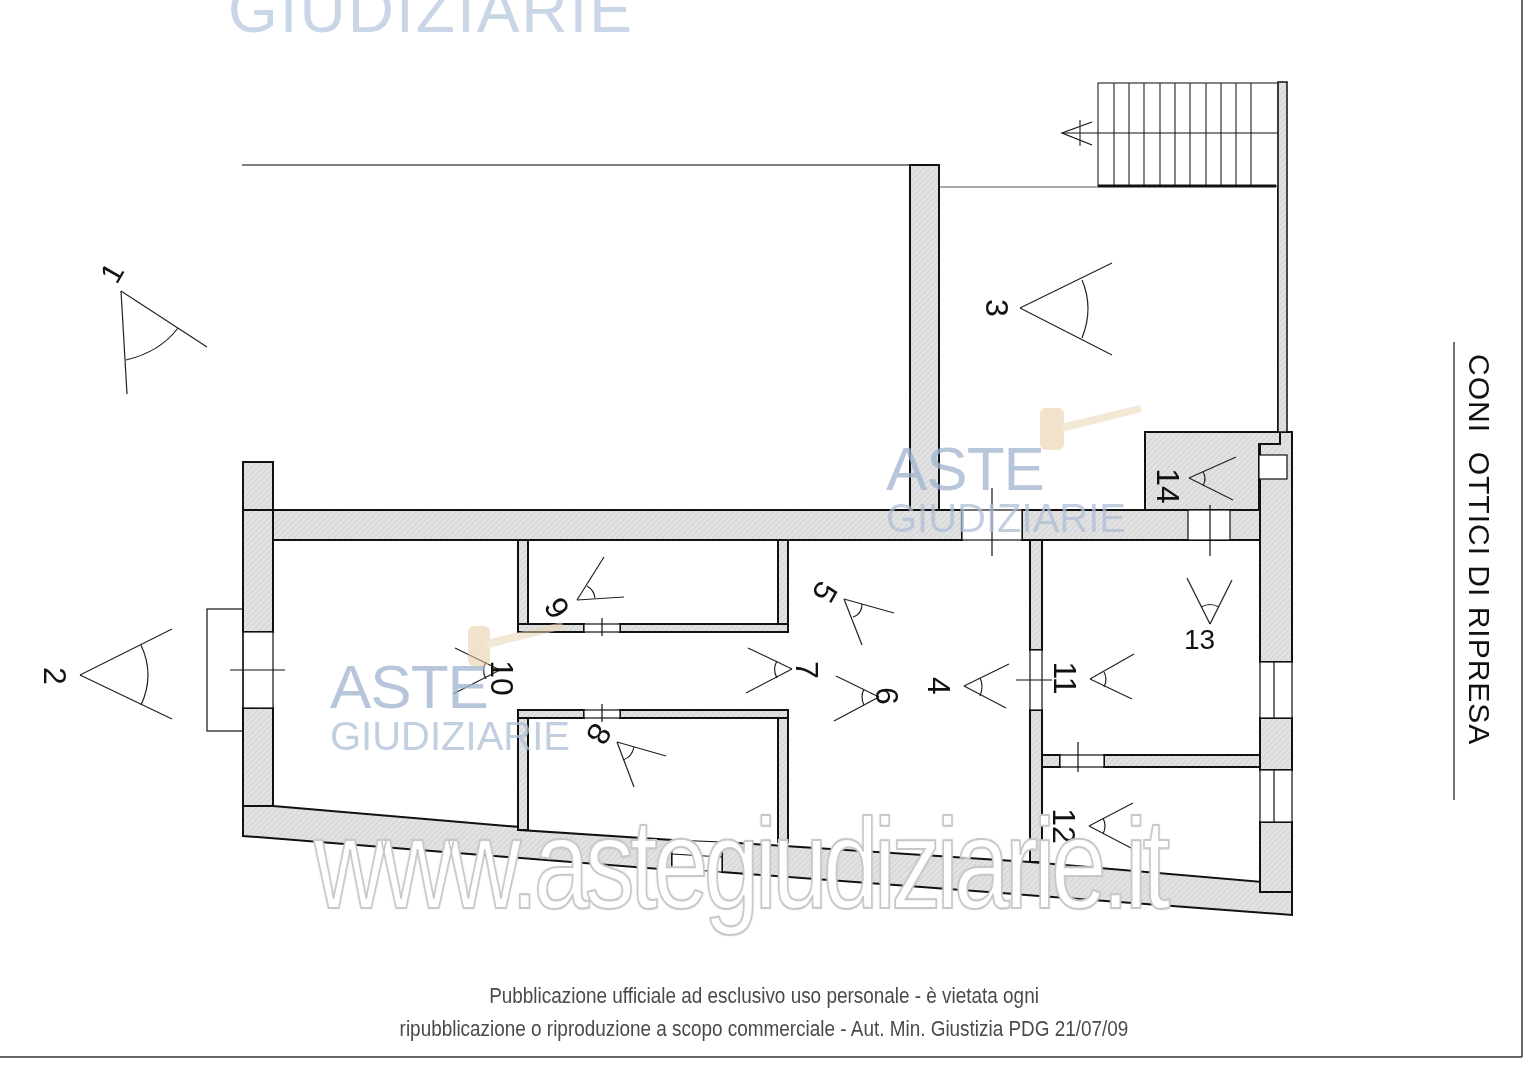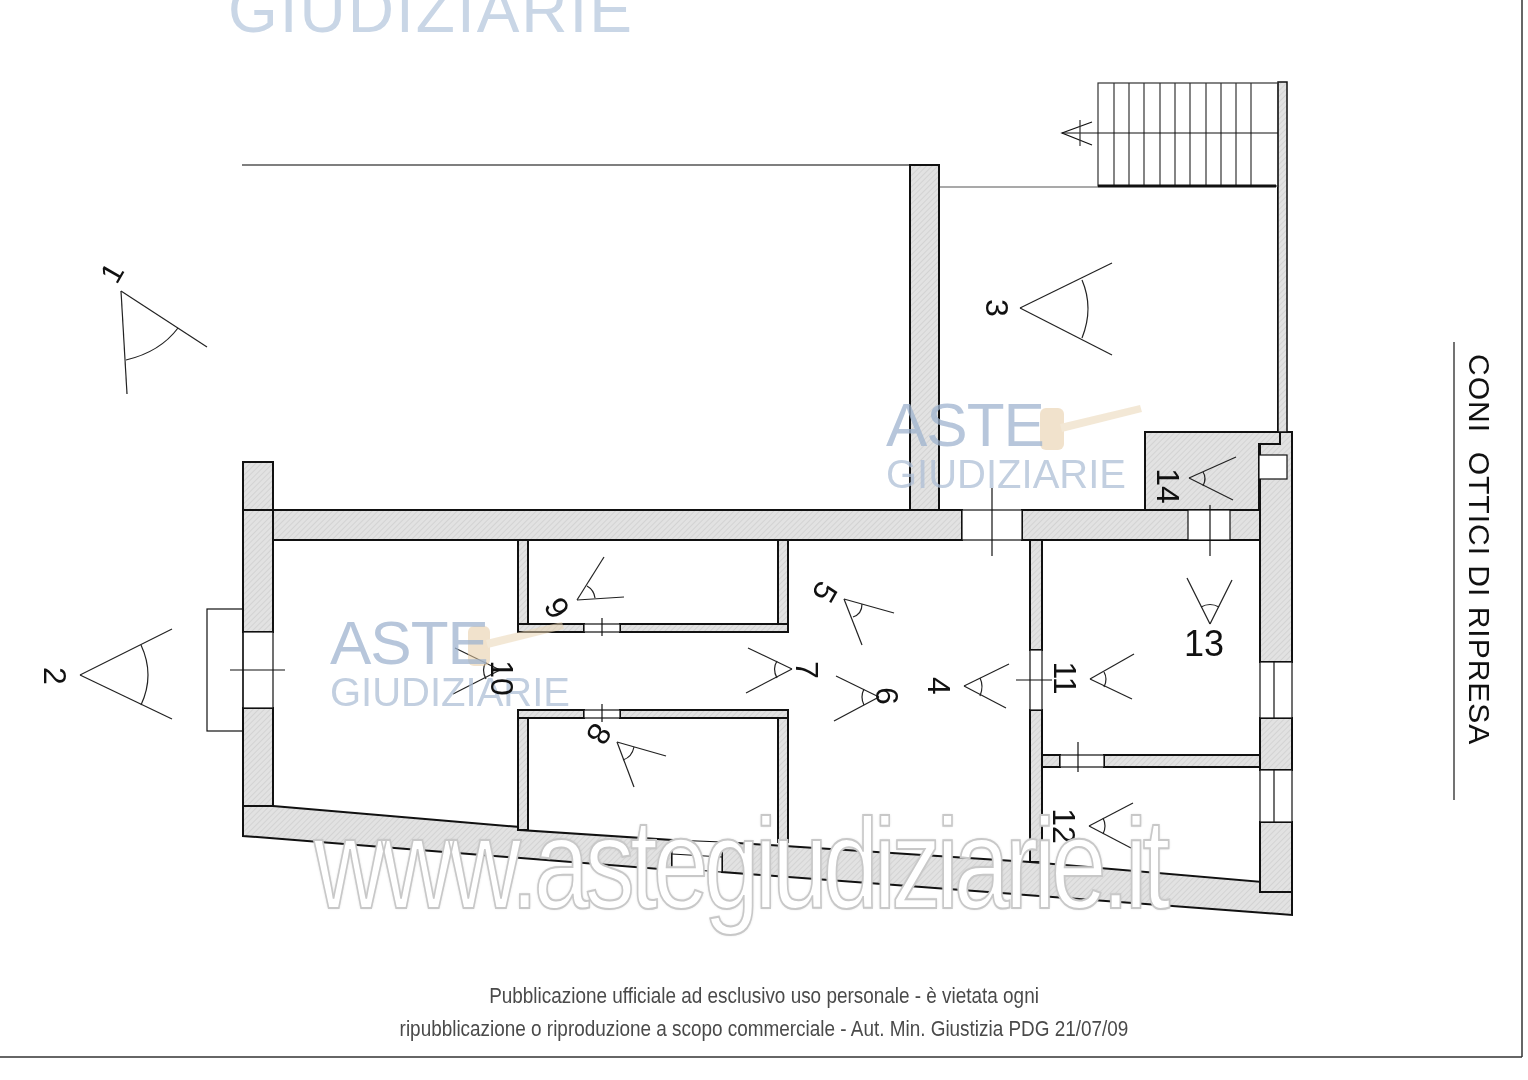--- a/index.html
+++ b/index.html
@@ -1,27 +1,27 @@
 <!DOCTYPE html>
 <html><head>
 <meta charset="utf-8">
 <style>
   html, body { margin: 0; padding: 0; background: #ffffff; }
   body { width: 1528px; height: 1080px; position: relative; overflow: hidden; font-family: "Liberation Sans", sans-serif; }
   #plan { position: absolute; left: 0; top: 0; width: 1528px; height: 1080px; }
   .wm-top { position: absolute; left: 228px; top: -22px; font-size: 64px; color: #c9d6e6; letter-spacing: 2px; font-weight: 300; line-height: 1; }
-  .wm-logo { position: absolute; line-height: 0.95; color: #9fb4cf; opacity: 0.75; }
+  .wm-logo { position: absolute; line-height: 0.95; color: #9fb4cf; opacity: 0.75; margin-top: 44px; }
   .wm-logo .l1 { font-size: 62px; letter-spacing: -1px; display: block; }
   .wm-logo .l2 { font-size: 40px; letter-spacing: 0px; display: block; color: #aebfd6; }
   .wm-site { position: absolute; left: 314px; top: 800px; font-size: 128px; color: #ffffff; -webkit-text-stroke: 2px #c8c8c8; letter-spacing: -6px; transform: scaleX(0.78); transform-origin: left top; line-height: 1; white-space: nowrap; text-shadow: 0 0 3px #bdbdbd; }
   .footer { position: absolute; left: 0; width: 1528px; text-align: center; color: #4a4a4a; font-size: 22px; transform: scaleX(0.86); transform-origin: 764px 0; }
   .footer.l1 { top: 983px; }
   .footer.l2 { top: 1016px; }
   .legend-title { position: absolute; left: 1462px; top: 354px; writing-mode: vertical-rl; font-size: 30px; color: #111; letter-spacing: 1px; white-space: pre; }
-  .label { position: absolute; font-size: 36px; color: #111; line-height: 1; }
+  .label { position: absolute; font-size: 28px; color: #111; line-height: 1; }
 </style>
 </head>
 <body>
 
 <div class="wm-top">GIUDIZIARIE</div>
 
 <svg id="plan" viewBox="0 0 1528 1080" xmlns="http://www.w3.org/2000/svg">
   <defs>
     <pattern id="hatch" width="4" height="4" patternUnits="userSpaceOnUse" patternTransform="rotate(45)">
       <rect width="4" height="4" fill="#e2e2e2"></rect>

